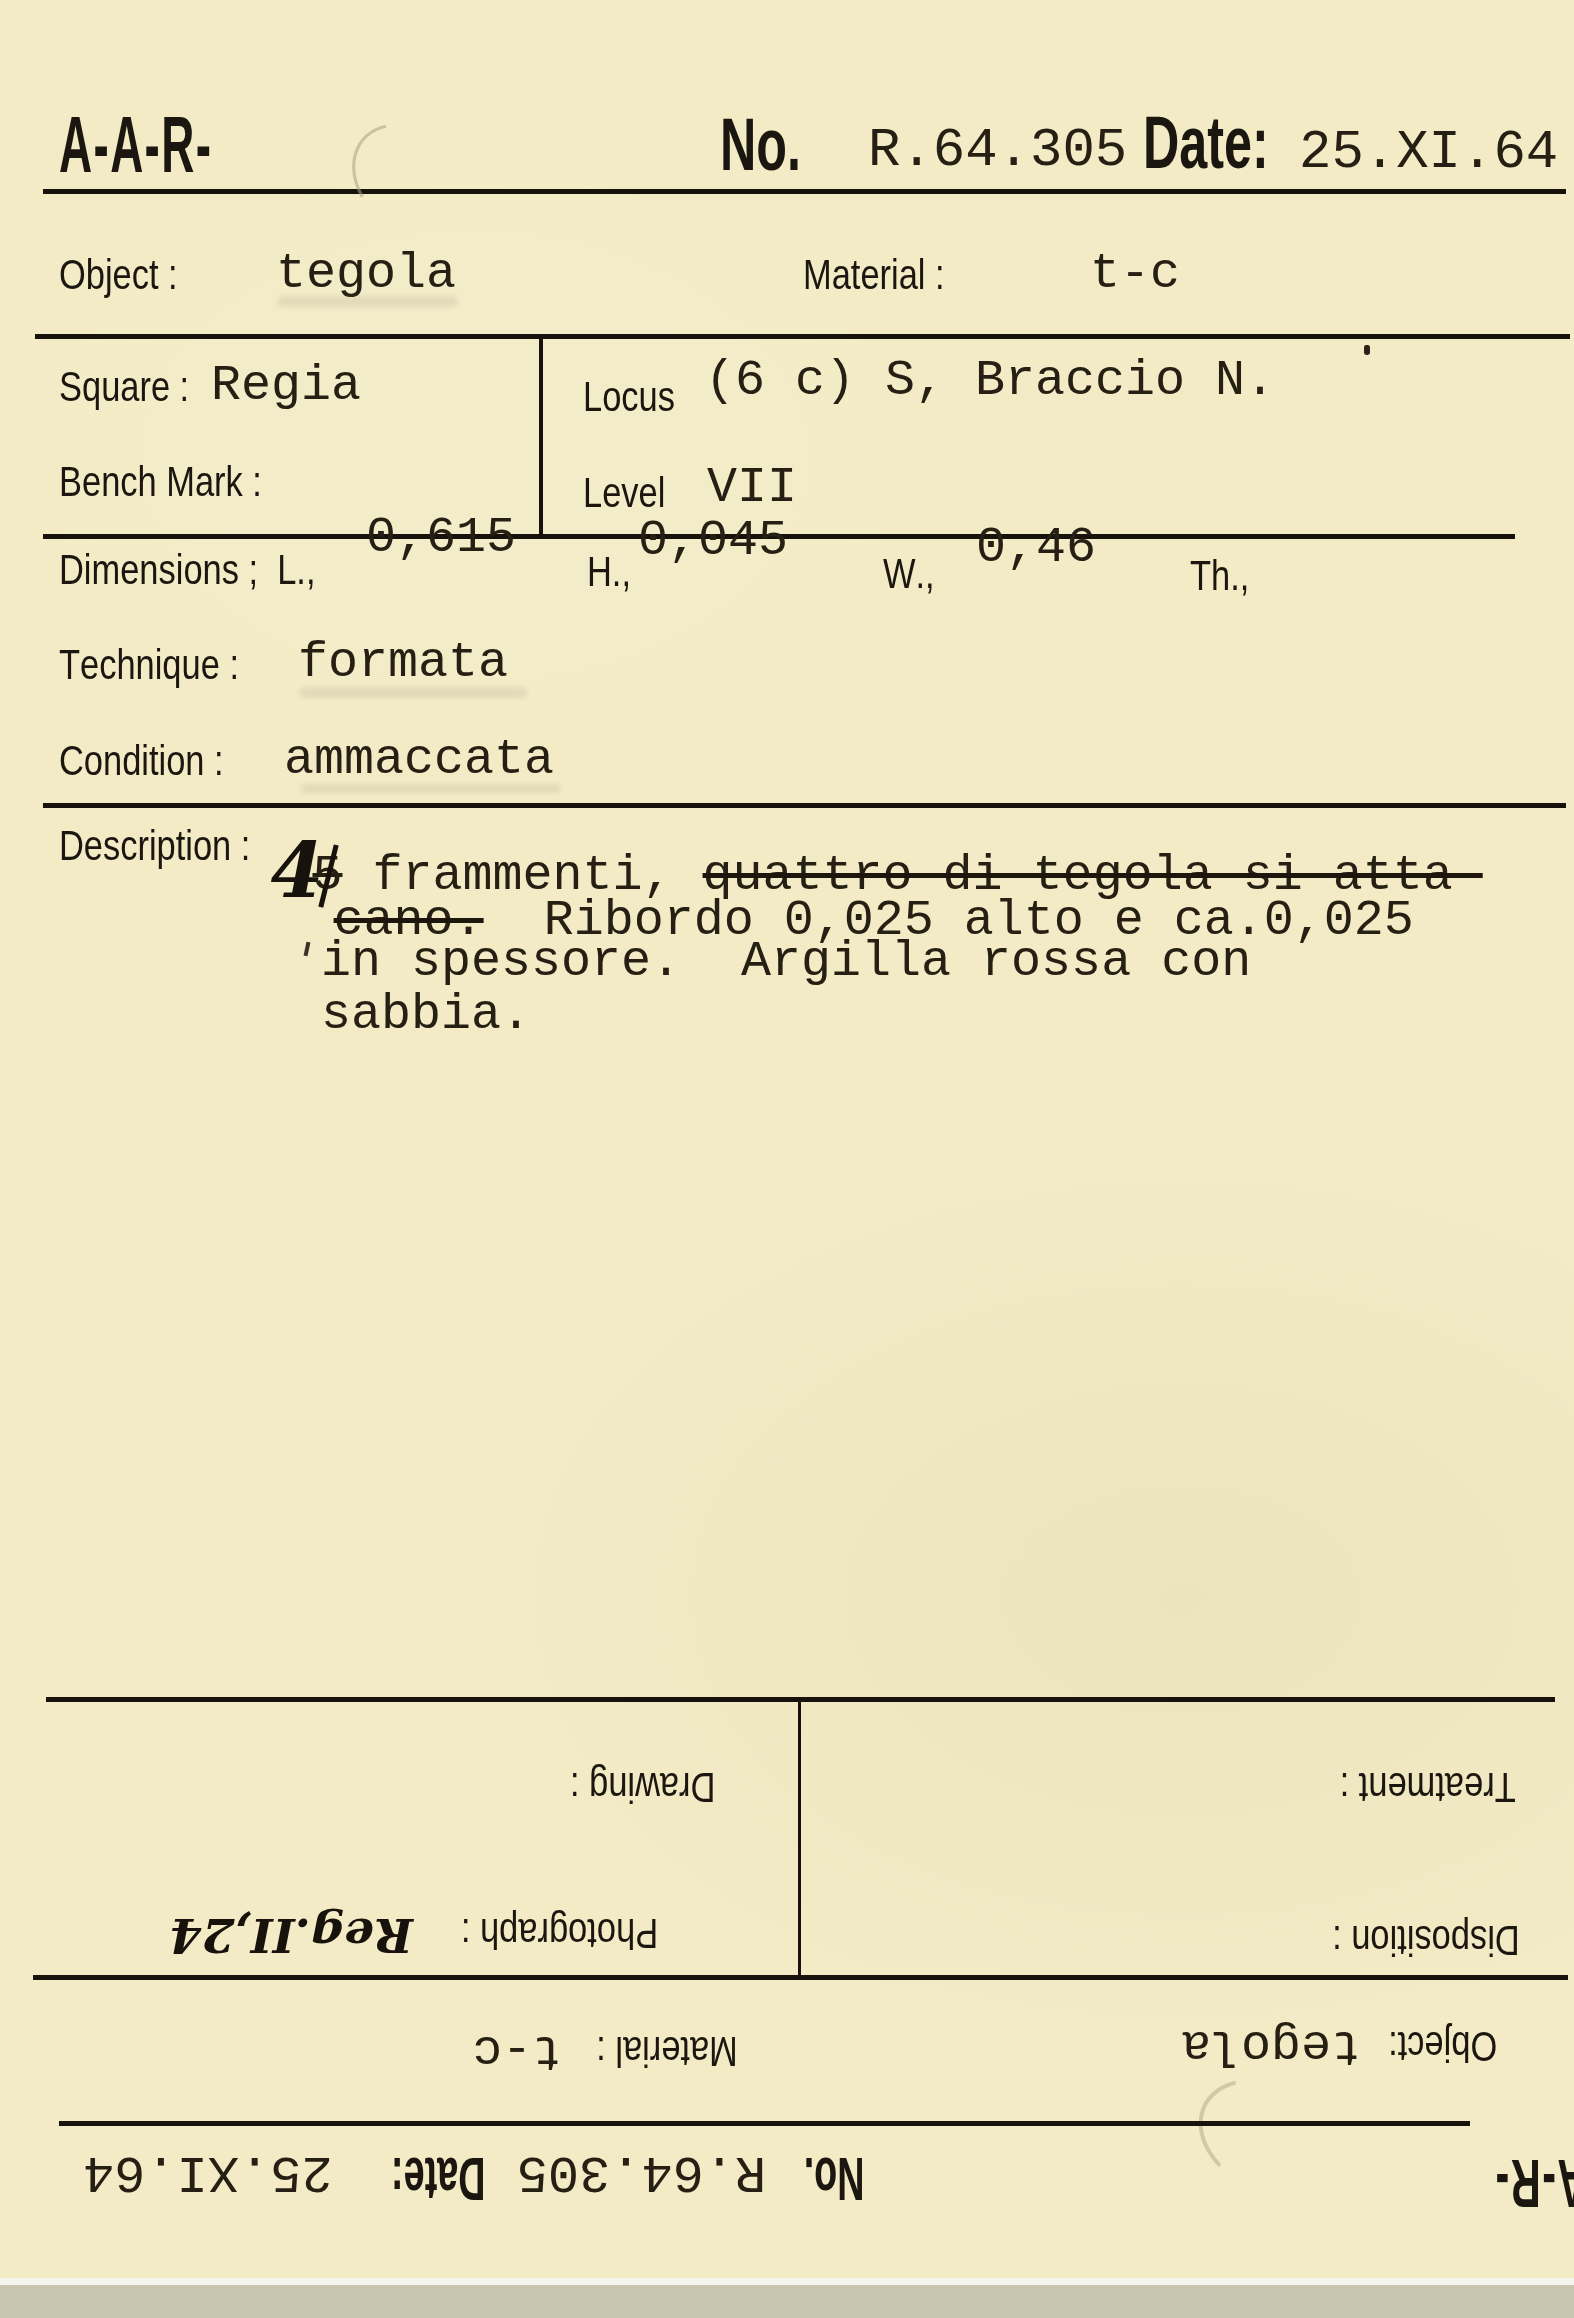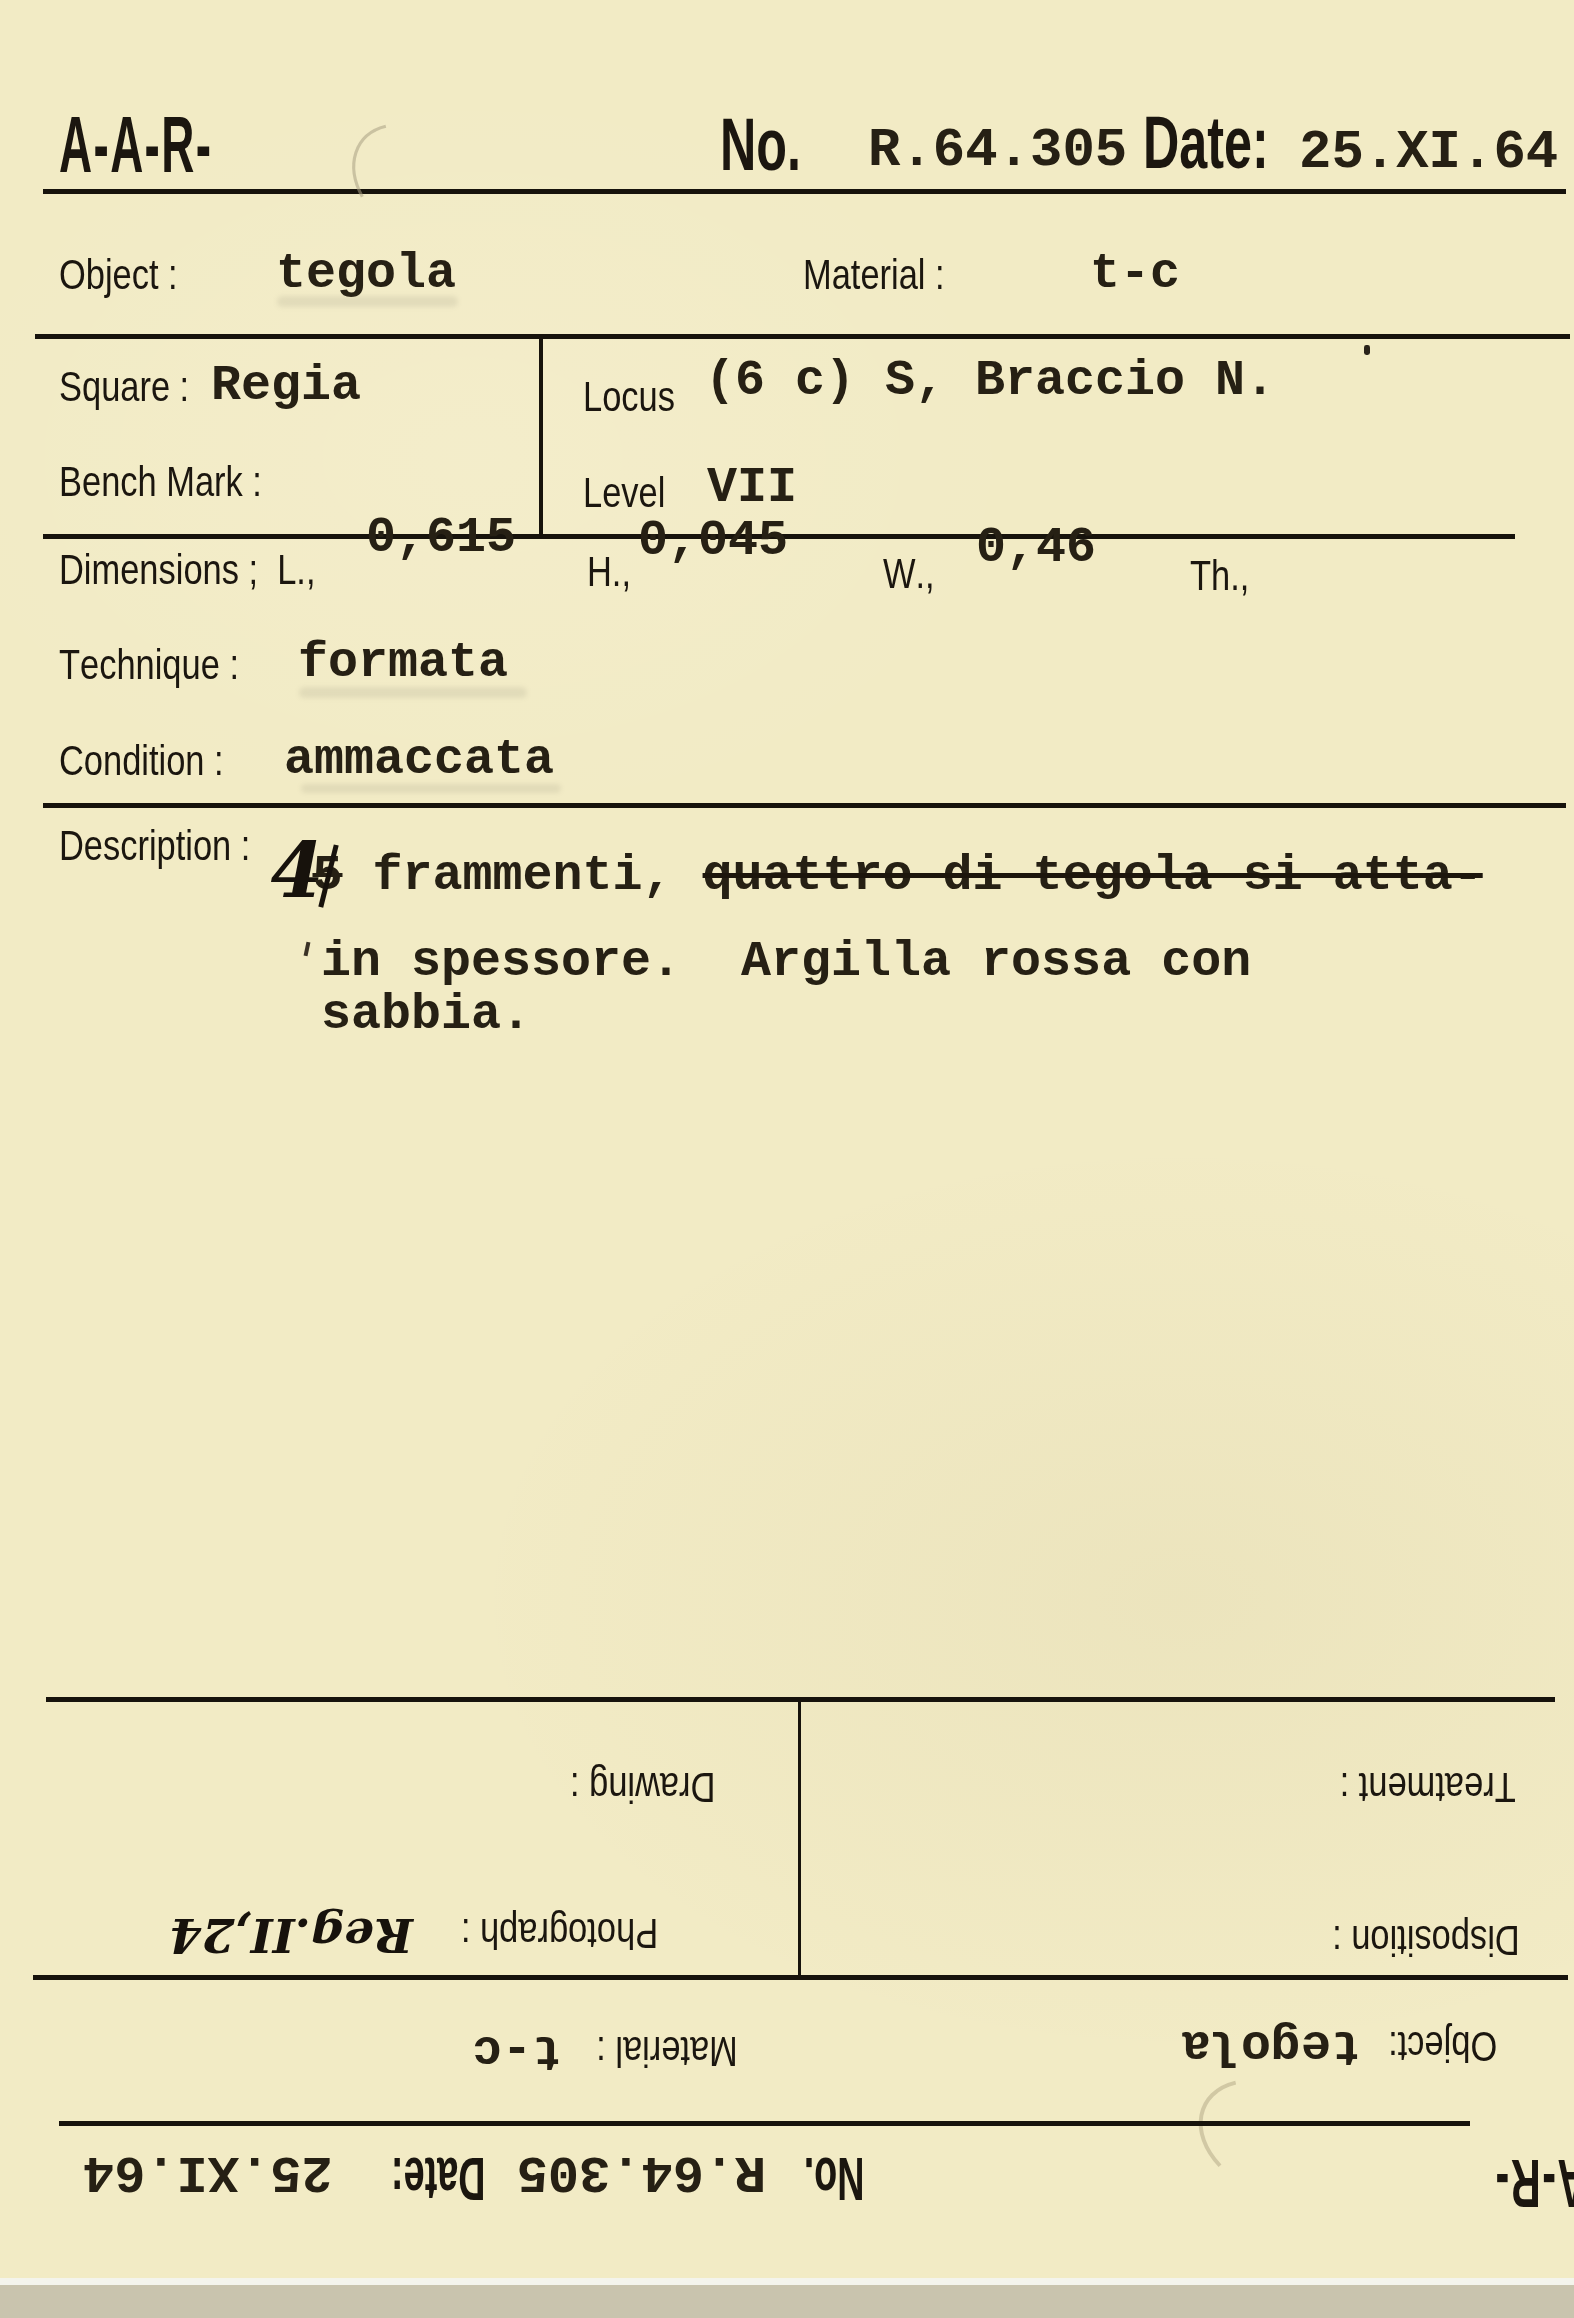--- a/index.html
+++ b/index.html
@@ -11,21 +11,21 @@
       #f2ebc5;
     font-kerning:none;
   }
   .abs{position:absolute;white-space:pre;line-height:1;}
   .cond{font-family:"Liberation Sans",sans-serif;color:#1b160f;transform-origin:left center;display:inline-block;}
   .xl{font-size:79px;font-weight:700;transform:scaleX(.58);letter-spacing:2.4px;}
   .xl2{font-size:69px;font-weight:700;transform:scaleX(.60);letter-spacing:2.4px;}
   .hdr{font-size:74px;font-weight:700;transform:scaleX(.68);}
   .hdr-sm{font-size:61px;font-weight:700;transform:scaleX(.62);}
   .lab{font-size:42px;font-weight:400;transform:scaleX(.82);letter-spacing:0px;}
-  .type{font-family:"Liberation Mono",monospace;font-weight:700;font-size:50px;color:#262014;display:inline-block;}
+  .type{font-family:"Liberation Mono",monospace;font-weight:400;font-size:50px;color:#262014;display:inline-block;}
   .type-hd{font-size:54px;}
   .type-lg{font-size:52px;}
   .hand{font-family:"DejaVu Serif",serif;font-style:italic;font-weight:700;color:#17120c;display:inline-block;}
   .strike{text-decoration:line-through;text-decoration-thickness:4.7px;text-decoration-color:#1d160c;}
   .rule{position:absolute;background:#17130c;}
   .flipbox{position:absolute;transform:rotate(180deg);white-space:nowrap;line-height:1;}
   .hand4{font-size:76px;vertical-align:-7.9px;margin-right:-11px;letter-spacing:0;}
   .slash5{position:relative;text-decoration:line-through;text-decoration-thickness:3.9px;}
   .slash5::after{content:"";position:absolute;left:46%;top:-14%;width:4.7px;height:128%;background:#17120c;transform:rotate(14deg);}
   .smudge{position:absolute;background:#7d7a66;opacity:.14;filter:blur(2.4px);border-radius:6.3px;}
@@ -75,20 +75,23 @@
   <div class="smudge" style="left:299px;top:687px;width:228px;height:11px;"></div>
   <div class="abs cond lab" style="left:59px;top:740px;">Condition :</div>
   <div class="abs type" style="left:284px;top:735px;">ammaccata</div>
   <div class="smudge" style="left:301px;top:784px;width:260px;height:9.4px;"></div>
   <div class="rule" style="left:43px;top:803px;width:1523px;height:4.7px;"></div>
 
   <div class="abs cond lab" style="left:59px;top:825px;">Description :</div>
   <div class="abs" style="left:258px;top:820px;">
     <span class="hand hand4">4</span><span class="type slash5">5</span><span class="type"> frammenti, </span><span class="type strike">quattro di tegola si atta-</span>
   </div>
+  <div class="abs" style="left:321px;top:883px;">
+    <span class="type strike">cano.</span><span class="type">  Ribordo 0,025 alto e ca.0,025</span>
+  </div>
   <div class="mark" style="left:305px;top:942px;width:3.9px;height:14px;background:#3a3226;transform:rotate(12deg);"></div>
   <div class="abs type" style="left:321px;top:937px;">in spessore.  Argilla rossa con</div>
   <div class="abs type" style="left:321px;top:990px;">sabbia.</div>
 
   <svg class="mark" style="left:331px;top:118px;" width="94" height="87" viewBox="0 0 120 110">
     <path d="M70 10 C 30 20, 18 60, 40 100" stroke="#aaa083" stroke-width="4" fill="none" opacity=".55"></path>
   </svg>
   <svg class="mark" style="left:1165px;top:2078px;" width="110" height="94" viewBox="0 0 140 120">
     <path d="M90 6 C 40 18, 30 70, 70 112" stroke="#b0a584" stroke-width="5" fill="none" opacity=".5"></path>
   </svg>

